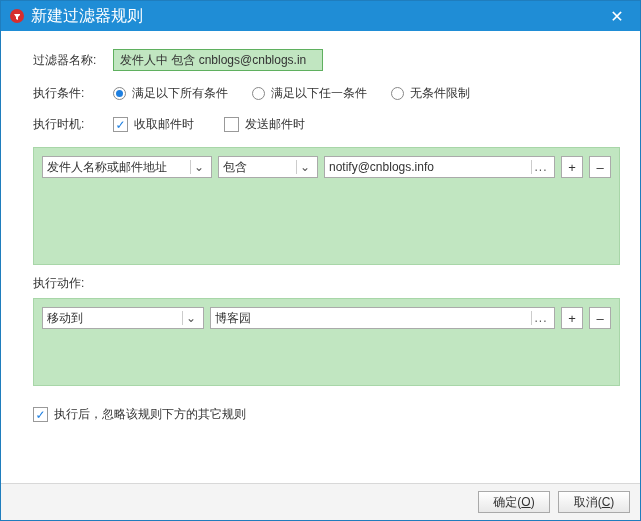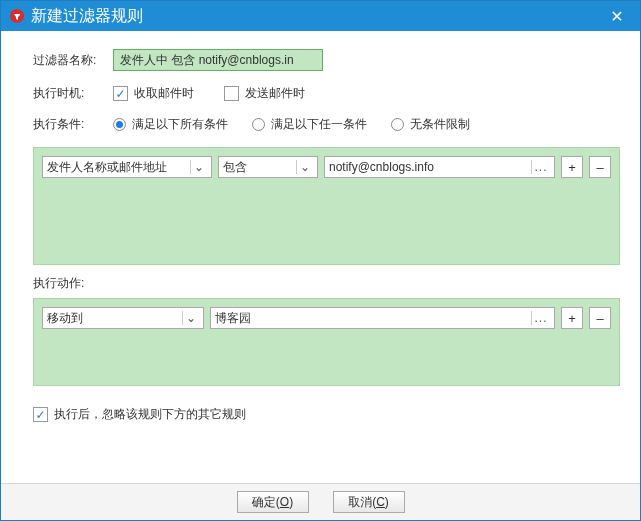--- a/index.html
+++ b/index.html
@@ -27,21 +27,21 @@
   .select .sel-text{flex:1;overflow:hidden;white-space:nowrap}
   .select .dd{width:16px;text-align:center;color:#555;border-left:1px solid #ccc;margin-left:4px}
   .sel-field{width:170px}
   .sel-op{width:100px}
   .sel-action{width:162px}
   .txt{height:22px;background:#fff;border:1px solid #aaa;box-sizing:border-box;display:flex;align-items:center;padding:0 4px;flex:1}
   .txt .val{flex:1;overflow:hidden;white-space:nowrap}
   .dots{width:18px;text-align:center;border-left:1px solid #ccc;color:#555;letter-spacing:1px}
   .sq-btn{width:22px;height:22px;background:#fff;border:1px solid #aaa;box-sizing:border-box;display:flex;align-items:center;justify-content:center;font-size:13px;color:#333}
   .bottom-chk{display:flex;align-items:center;margin-top:20px}
-  .footer{height:36px;border-top:1px solid #d8d8d8;background:#f4f4f4;display:flex;align-items:center;justify-content:center;padding:0 10px;gap:24px}
+  .footer{height:36px;border-top:1px solid #d8d8d8;background:#f4f4f4;display:flex;align-items:center;justify-content:flex-end;padding:0 10px;gap:8px}
   .btn{min-width:72px;height:22px;border:1px solid #a9a9a9;background:linear-gradient(#fff,#e8e8e8);display:flex;align-items:center;justify-content:center;padding:0 10px;box-sizing:border-box}
   .u{text-decoration:underline}
 </style>
 </head>
 <body>
 
 <div class="window">
   <div class="titlebar">
     <span class="logo">
       <svg width="16" height="16" viewBox="0 0 16 16">
@@ -51,49 +51,49 @@
     </span>
     <span class="title">新建过滤器规则</span>
     <span class="close">✕</span>
   </div>
 
   <div class="body">
 
     <div class="row">
       <span class="label">过滤器名称:</span>
       <div class="filter-name">
-        <span>发件人中 包含 notify@cnblogs.in</span>
+        <span>发件人中 包含 cnblogs@cnblogs.in</span>
       </div>
-    </div>
-
-    <div class="row">
-      <span class="label">执行时机:</span>
-      <span class="chk-wrap">
-        <span class="chk checked"></span>
-        <span>收取邮件时</span>
-      </span>
-      <span class="chk-wrap">
-        <span class="chk"></span>
-        <span>发送邮件时</span>
-      </span>
     </div>
 
     <div class="row">
       <span class="label">执行条件:</span>
       <span class="radio-wrap">
         <span class="radio sel"></span>
         <span>满足以下所有条件</span>
       </span>
       <span class="radio-wrap">
         <span class="radio"></span>
         <span>满足以下任一条件</span>
       </span>
       <span class="radio-wrap">
         <span class="radio"></span>
         <span>无条件限制</span>
+      </span>
+    </div>
+
+    <div class="row">
+      <span class="label">执行时机:</span>
+      <span class="chk-wrap">
+        <span class="chk checked"></span>
+        <span>收取邮件时</span>
+      </span>
+      <span class="chk-wrap">
+        <span class="chk"></span>
+        <span>发送邮件时</span>
       </span>
     </div>
 
     <div class="green-box cond">
       <div class="cond-row">
         <div class="select sel-field">
           <span class="sel-text">发件人名称或邮件地址</span>
           <span class="dd">⌄</span>
         </div>
         <div class="select sel-op">

